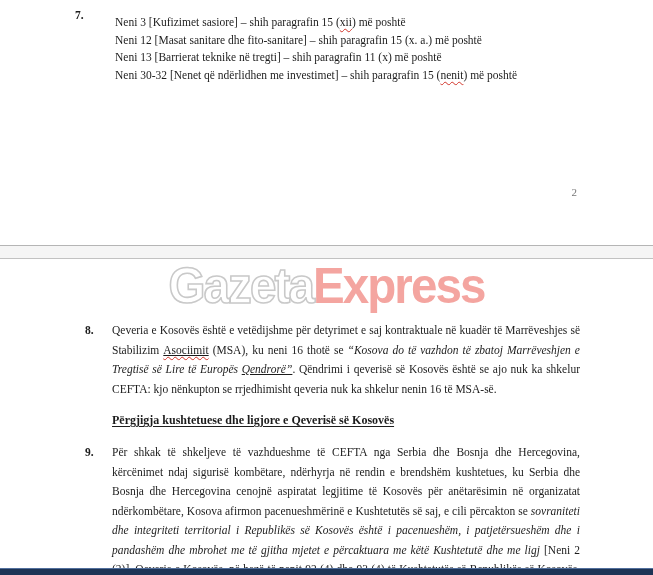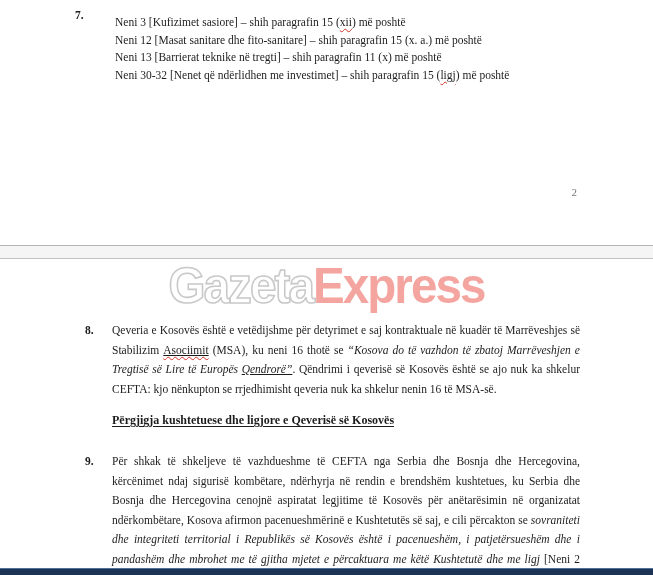--- a/index.html
+++ b/index.html
@@ -30,21 +30,21 @@
     position:absolute; top:0; left:0; right:0; text-align:center;
     font-family:"Liberation Sans","DejaVu Sans",sans-serif;
     font-weight:bold; font-size:50px; line-height:54px; letter-spacing:-2px;
     transform:scaleX(0.95); transform-origin:50% 0; white-space:nowrap;
   }
   .wm-gazeta { color:#ffffff; -webkit-text-stroke:1.6px #c9c9c9; text-shadow:0 0 1px #cccccc; }
   .wm-express { color:#f4a5a0; }
   .content2 { padding:62px 73px 0 85px; }
   .para { position:relative; margin-left:27px; text-align:justify; line-height:19.5px; }
   .para .num { position:absolute; left:-27px; top:0; font-weight:bold; }
-  .heading { margin:14px 0 24px 27px; font-weight:bold; text-decoration:underline; text-underline-offset:2px; font-size:12px; }
+  .heading { margin:14px 0 15px 27px; font-weight:bold; text-decoration:underline; text-underline-offset:2px; font-size:12px; }
 
   
   .it { font-style:italic; }
   .ul { text-decoration:underline; text-decoration-thickness:1px; text-underline-offset:1px;font-family:Liberation Serif, serif; }
   .sq {
     text-decoration-line:underline; text-decoration-style:wavy;
     text-decoration-color:#d2342a; text-decoration-thickness:1px;
     text-underline-offset:2px;
   }
 
@@ -56,21 +56,21 @@
 
 <div class="viewport">
 
   <section class="page page1">
     <div class="item7">
       <span class="num">7.</span>
       <div class="articles">
         <div class="article"><span>Neni 3 [Kufizimet sasiore] – shih paragrafin 15 (</span><span class="sq">xii</span><span>) më poshtë</span></div>
         <div class="article"><span>Neni 12 [Masat sanitare dhe fito-sanitare] – shih paragrafin 15 (x. a.) më poshtë</span></div>
         <div class="article"><span>Neni 13 [Barrierat teknike në tregti] – shih paragrafin 11 (x) më poshtë</span></div>
-        <div class="article"><span>Neni 30-32 [Nenet që ndërlidhen me investimet] – shih paragrafin 15 (</span><span class="sq">ligj</span><span>) më poshtë</span></div>
+        <div class="article"><span>Neni 30-32 [Nenet që ndërlidhen me investimet] – shih paragrafin 15 (</span><span class="sq">nenit</span><span>) më poshtë</span></div>
       </div>
     </div>
     <div class="pagenum">2</div>
   </section>
 
   <div class="page-gap"></div>
 
   <section class="page page2">
     <div class="watermark"><span class="wm-gazeta">Gazeta</span><span class="wm-express">Express</span></div>
 

